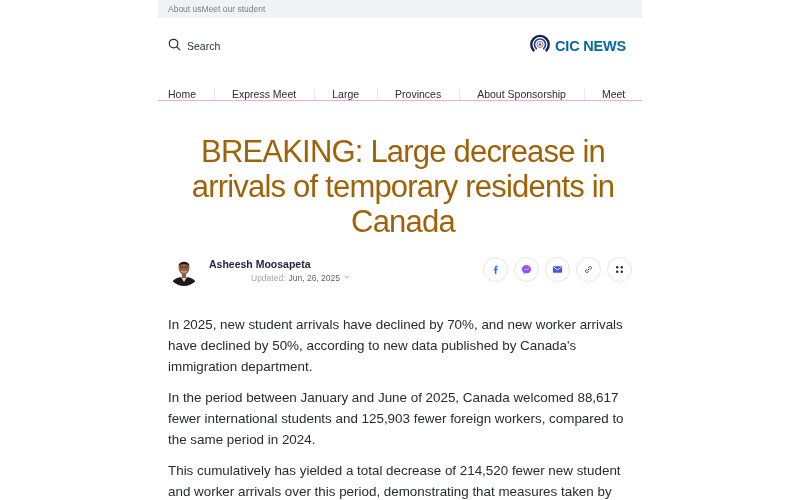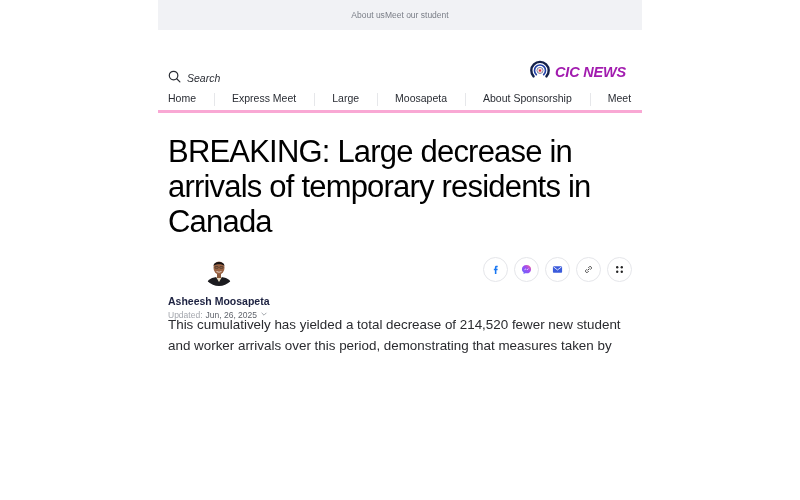--- a/index.html
+++ b/index.html
@@ -1,35 +1,35 @@
 <!DOCTYPE html>
 <html><head>
   <meta charset="utf-8">
   <style>
     * { margin: 0; padding: 0; box-sizing: border-box; }
     html, body { width: 800px; height: 500px; overflow: hidden; background: #ffffff; }
     body { font-family: "Liberation Sans", sans-serif; color: #1f1f1f; position: relative; }
     .page { position: absolute; left: 158px; top: 0; width: 484px; height: 500px; background: #fff; }
-    .topbar { height: 30px; background: #f1f2f5; display: flex; justify-content: center; align-items: center; padding: 4px 10px; font-size: 8.5px; color: #7a7e87; }
-    .header { height: 55px; display: flex; justify-content: space-between; align-items: flex-end; padding: 0 10px 0 10px; font-style: italic; }
+    .topbar { height: 18px; background: #f1f2f5; display: flex; justify-content: flex-start; align-items: center; padding: 4px 10px; font-size: 8.5px; color: #7a7e87; }
+    .header { height: 55px; display: flex; justify-content: space-between; align-items: center; padding: 0 10px 0 10px; }
     .search { display: flex; align-items: center; gap: 6px; font-size: 10.5px; color: #2a2d34; cursor: pointer; }
     .search svg { width: 13px; height: 13px; }
     .logo { display: flex; align-items: center; gap: 4px; margin-right: 6px; }
     .logo svg { width: 22px; height: 22px; }
-    .logo-text { font-weight: 700; font-size: 14.5px; color: #a21caf; letter-spacing: -0.2px; }
-    .nav { height: 28px; display: flex; align-items: center; border-bottom: 3px solid #f9a8d4; white-space: nowrap; overflow: hidden; }
+    .logo-text { font-weight: 700; font-size: 14.5px; color: #0369a1; letter-spacing: -0.2px; }
+    .nav { height: 28px; display: flex; align-items: flex-end; border-bottom: 1px solid #f9a8d4; white-space: nowrap; overflow: hidden; }
     .nav-item { font-size: 10.5px; color: #2a2d34; padding: 0 18px; position: relative; cursor: pointer; }
     .nav-item:first-child { padding-left: 10px; }
     .nav-item + .nav-item::before { content: ""; position: absolute; left: 0; top: 1px; height: 13px; width: 1px; background: #e6e7ea; }
-    .title { position: absolute; left: 10px; top: 134px; width: 470px; font-size: 31px; line-height: 35px; font-weight: 400; color: #000000; letter-spacing: -0.8px; }
-    .byline { position: absolute; left: 10px; top: 254px; display: flex; align-items: center; gap: 9px; flex-direction: column; }
+    .title { position: absolute; left: 10px; top: 134px; width: 470px; font-size: 31px; line-height: 35px; font-weight: 400; color: #a16207; letter-spacing: -0.8px; text-align: center; }
+    .byline { position: absolute; left: 10px; top: 254px; display: flex; align-items: center; gap: 9px; }
     .avatar { width: 32px; height: 32px; border-radius: 50%; background: #fff; position: relative; overflow: hidden; }
     .author-name { font-size: 10.5px; font-weight: 600; color: #1c2140; }
     .updated { font-size: 8.5px; color: #5f636b; margin-top: 3px; display: flex; align-items: center; gap: 3px; }
-    .updated .lbl { color: #a3a6ad; }
+    .updated .lbl { color: #a3a6ad; margin-left: 42px; }
     .share { position: absolute; right: 10px; top: 257px; display: flex; gap: 6px; }
     .share-btn { width: 25px; height: 25px; border-radius: 50%; border: 1px solid #e5e6ea; display: flex; align-items: center; justify-content: center; background: #fff; cursor: pointer; }
     .body-text { position: absolute; left: 10px; top: 314px; width: 470px; font-size: 13.4px; line-height: 21px; color: #2a2b2f; }
     .body-text p { margin-bottom: 10px; }
   </style>
 </head>
 <body>
 
 <div class="page">
 
@@ -58,21 +58,21 @@
         </svg>
       </span>
       <span class="logo-text">CIC NEWS</span>
     </div>
   </div>
 
   <div class="nav">
     <span class="nav-item">Home</span>
     <span class="nav-item">Express Meet</span>
     <span class="nav-item">Large</span>
-    <span class="nav-item">Moosapeta</span>
+    <span class="nav-item">Provinces</span>
     <span class="nav-item">About Sponsorship</span>
     <span class="nav-item">Meet</span>
   </div>
 
   <h1 class="title">BREAKING: Large decrease in arrivals of temporary residents in Canada</h1>
 
   <div class="byline">
     <div class="avatar">
       <svg viewBox="0 0 32 32" width="32" height="32">
         <rect width="32" height="32" fill="#ffffff"></rect>
@@ -146,16 +146,18 @@
             <circle cx="3.5" cy="3.5" r="1.3" fill="#222"></circle>
             <circle cx="8.5" cy="3.5" r="1.3" fill="#222"></circle>
             <circle cx="3.5" cy="8.5" r="1.3" fill="#222"></circle>
             <circle cx="8.5" cy="8.5" r="1.3" fill="#222"></circle>
           </svg>
       </span>
     </div>
   </div>
 
   <div class="body-text">
+    <p>In 2025, new student arrivals have declined by 70%, and new worker arrivals have declined by 50%, according to new data published by Canada's immigration department.</p>
+    <p>In the period between January and June of 2025, Canada welcomed 88,617 fewer international students and 125,903 fewer foreign workers, compared to the same period in 2024.</p>
     <p>This cumulatively has yielded a total decrease of 214,520 fewer new student and worker arrivals over this period, demonstrating that measures taken by</p>
   </div>
 
 </div>
 
 </body></html>

